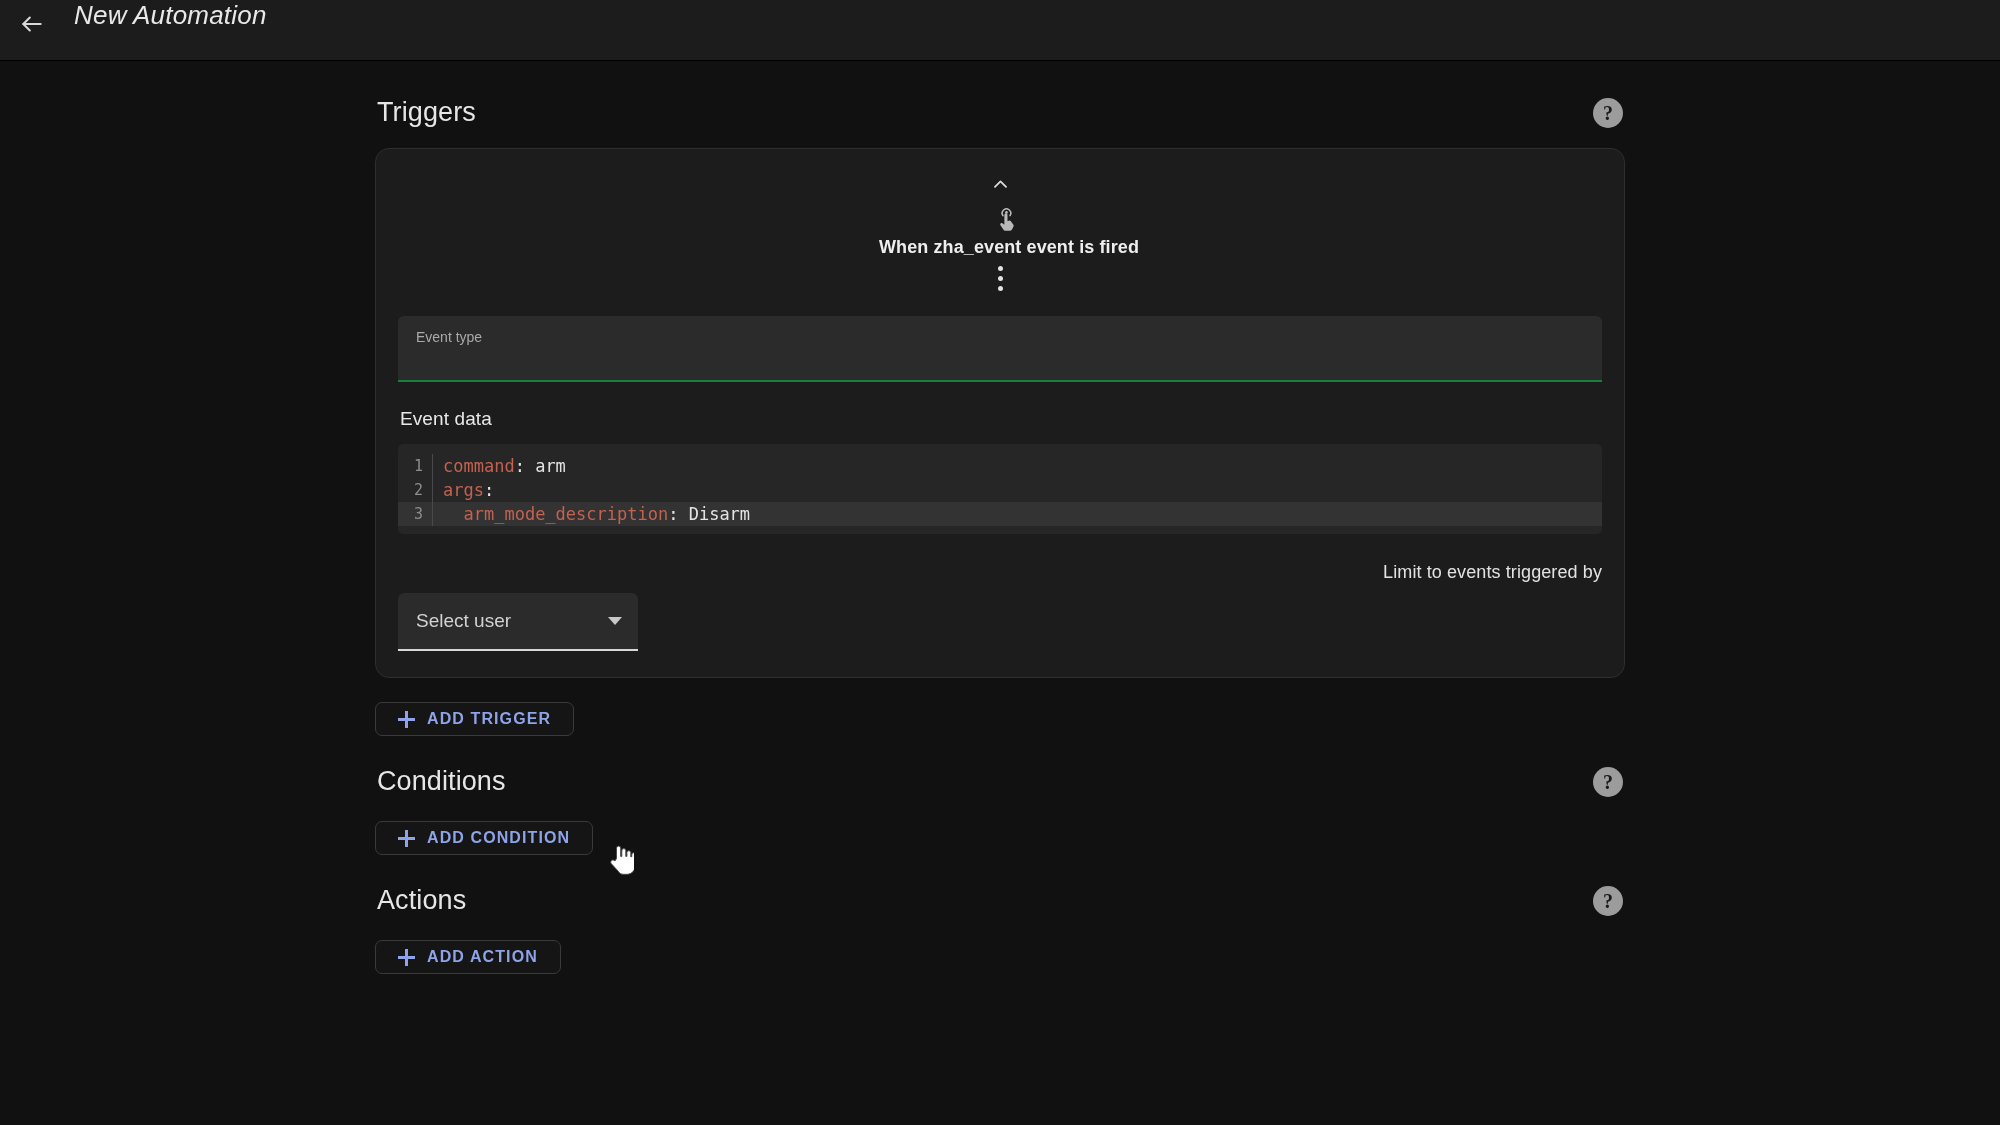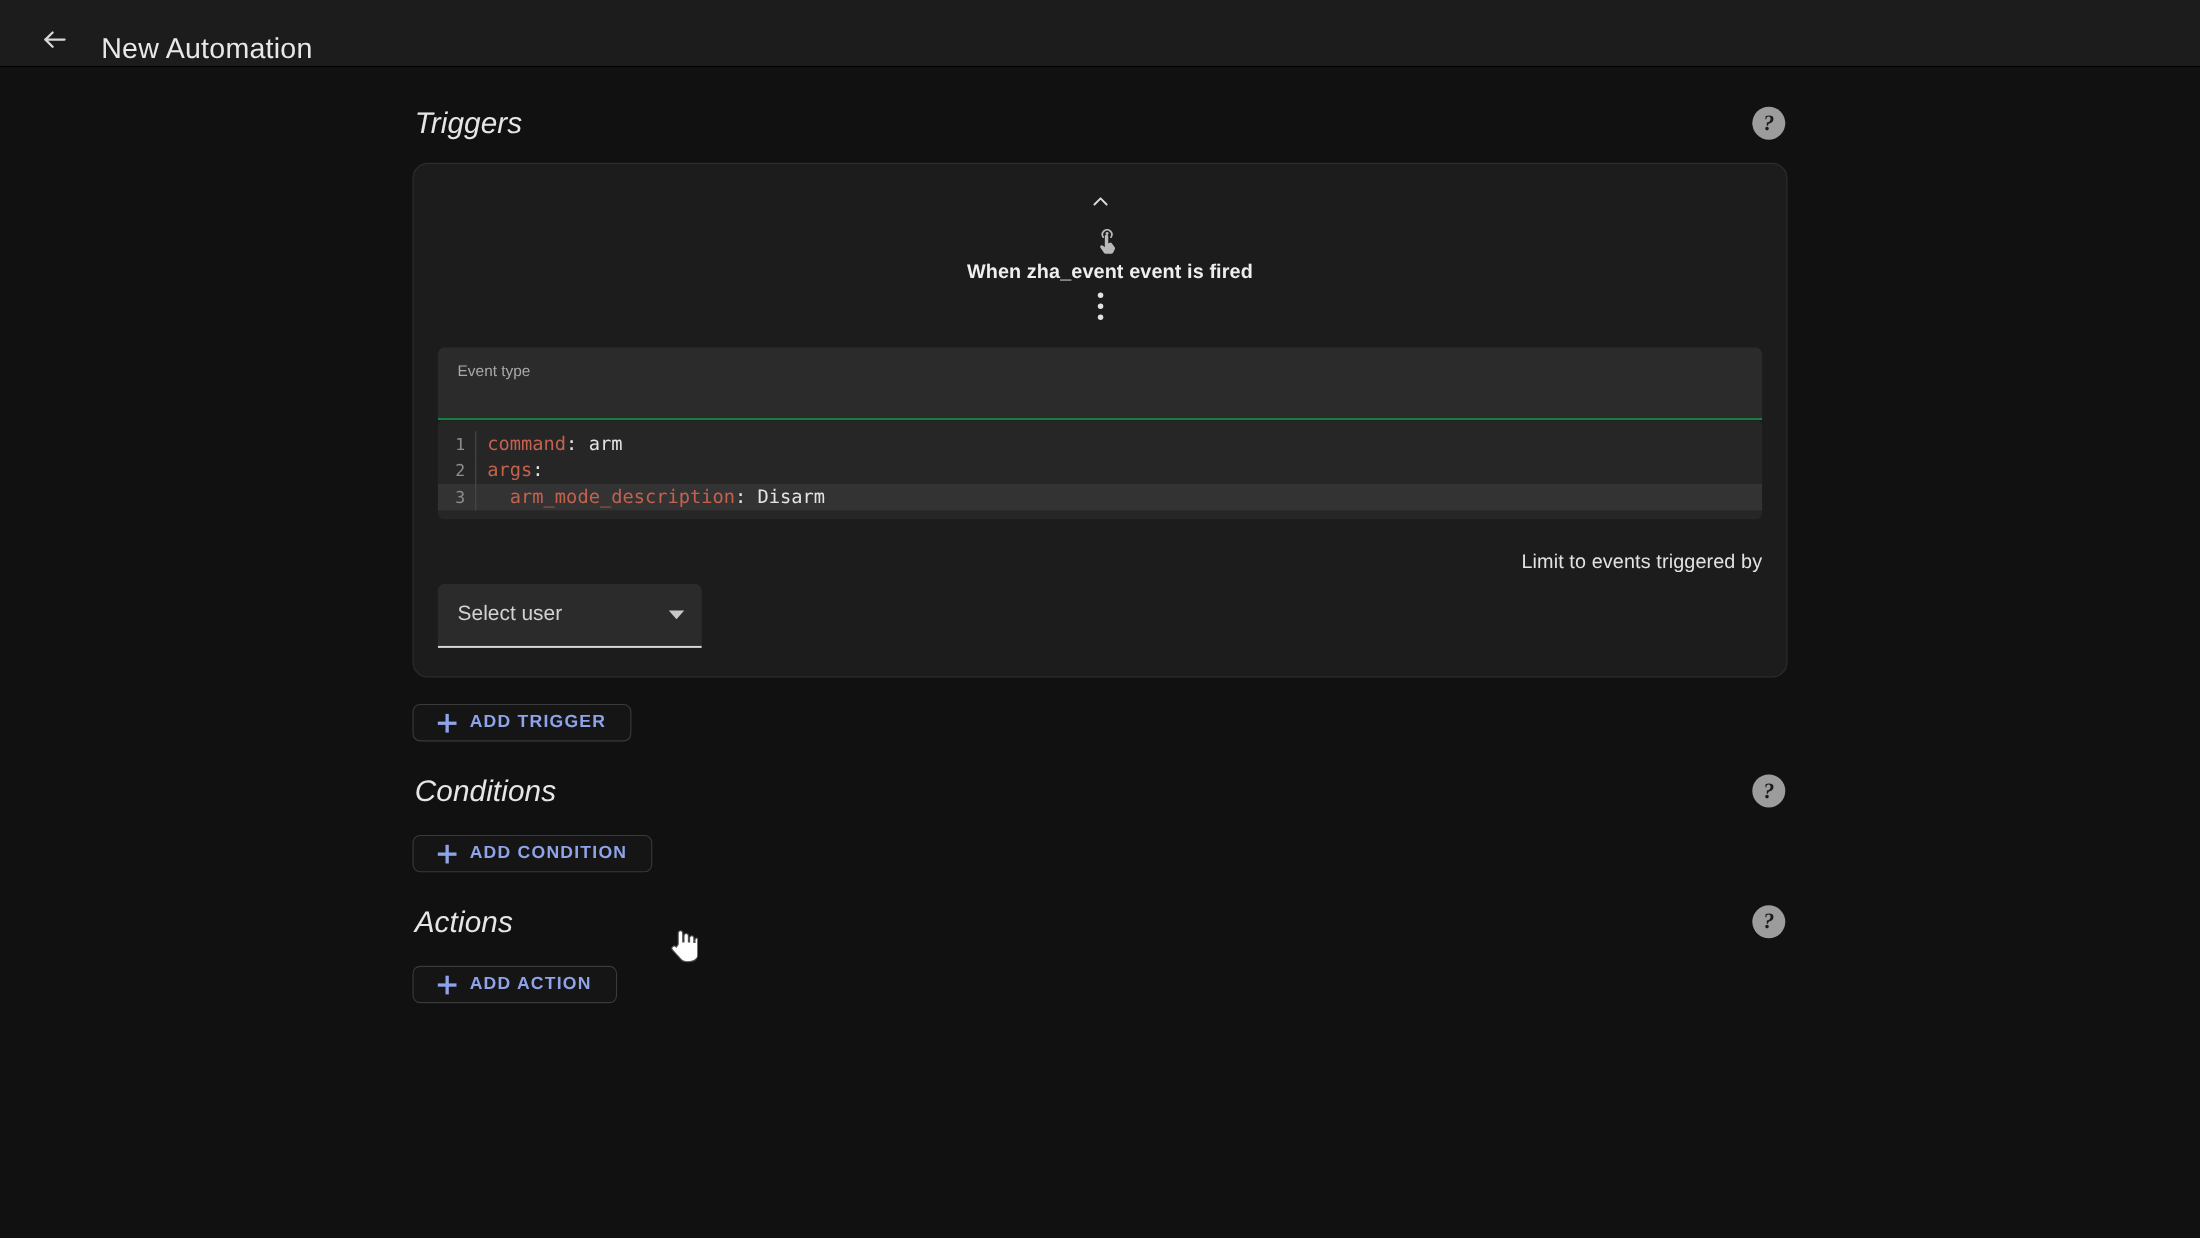--- a/index.html
+++ b/index.html
@@ -10,23 +10,24 @@
     background: #111111;
     font-family: "Liberation Sans", sans-serif;
     overflow: hidden;
   }
 
   
   .appbar {
     height: 61px;
     background: #1c1c1c;
     display: flex;
-    align-items: flex-end;
-    padding-left: 26px;
+    align-items: flex-start;
+    padding-left: 8px;
     border-bottom: 1px solid #000000;
+    font-style: italic;
   }
   .back-btn {
     width: 48px; height: 48px;
     border-radius: 50%;
     display: flex; align-items: center; justify-content: center;
     cursor: pointer;
     flex: none;
   }
   .back-btn svg { display: block; }
   .appbar-title {
@@ -48,23 +49,23 @@
   .content {
     width: 1250px;
     margin: 0 auto;
     padding-top: 36px;
     position: relative;
   }
 
   
   .section-head {
     display: flex;
+    align-items: center;
     justify-content: space-between;
     padding: 0 2px;
-    font-style: italic;
   }
   .section-title {
     font-size: 27px;
     color: #e6e6e6;
     font-weight: 400;
     letter-spacing: .1px;
   }
   .help-icon {
     width: 30px; height: 30px;
     border-radius: 50%;
@@ -305,20 +306,21 @@
             <i></i>
       </div>
     </div>
 
     <div class="card-body">
 
       <div class="textfield">
         <div class="tf-label">Event type</div>
       </div>
 
+      <div class="field-label">Event data</div>
 
       <div class="code-editor">
         <div class="code-line">
           <span class="ln">1</span>
           <span class="gutter-bar"></span>
           <span class="code-txt"><span class="k">command</span><span class="p">: </span><span>arm</span></span>
         </div>
         <div class="code-line">
           <span class="ln">2</span>
           <span class="gutter-bar"></span>

